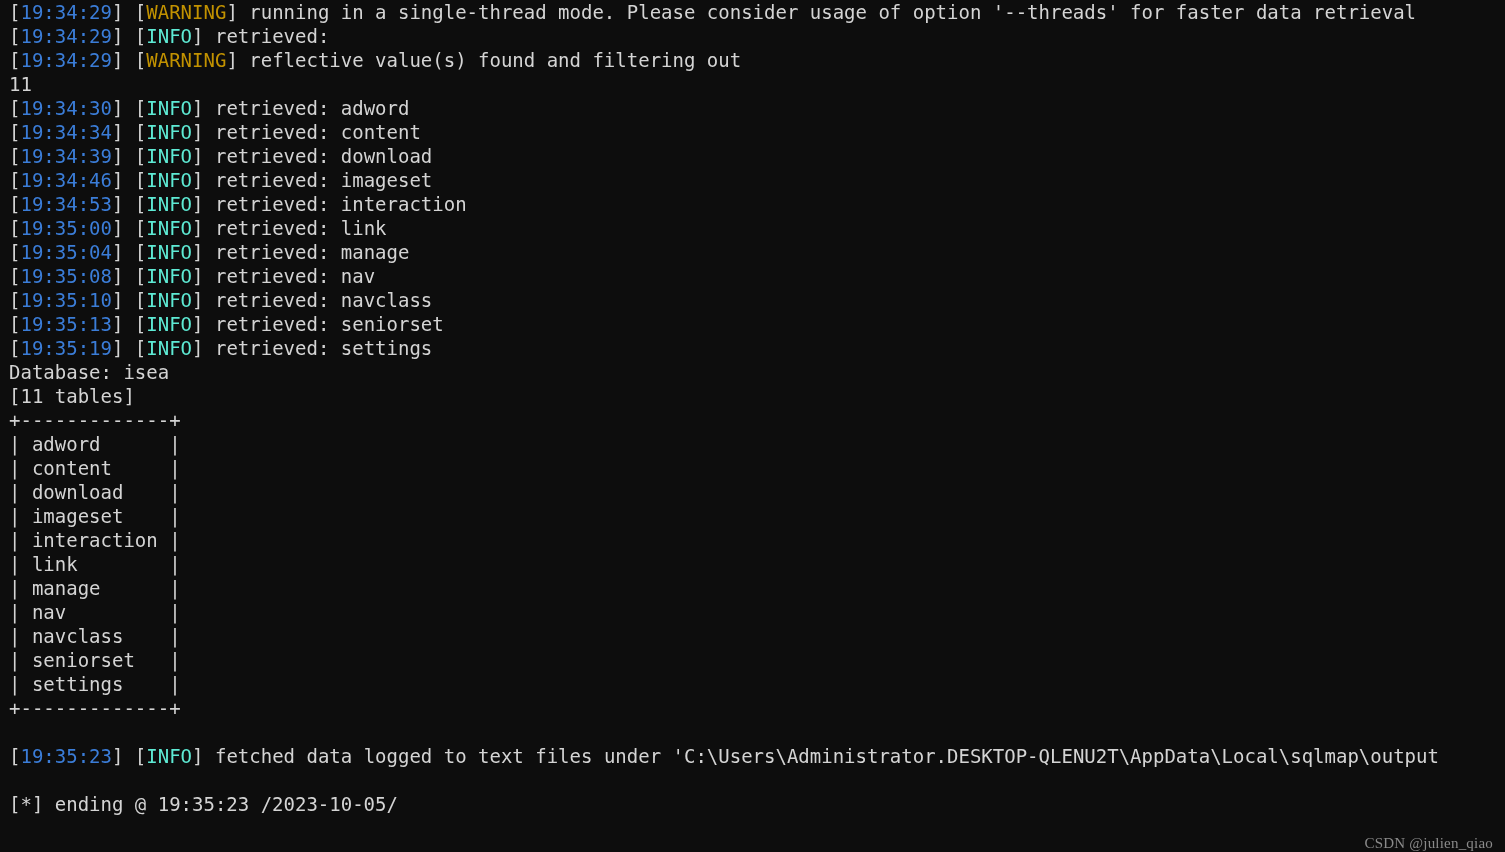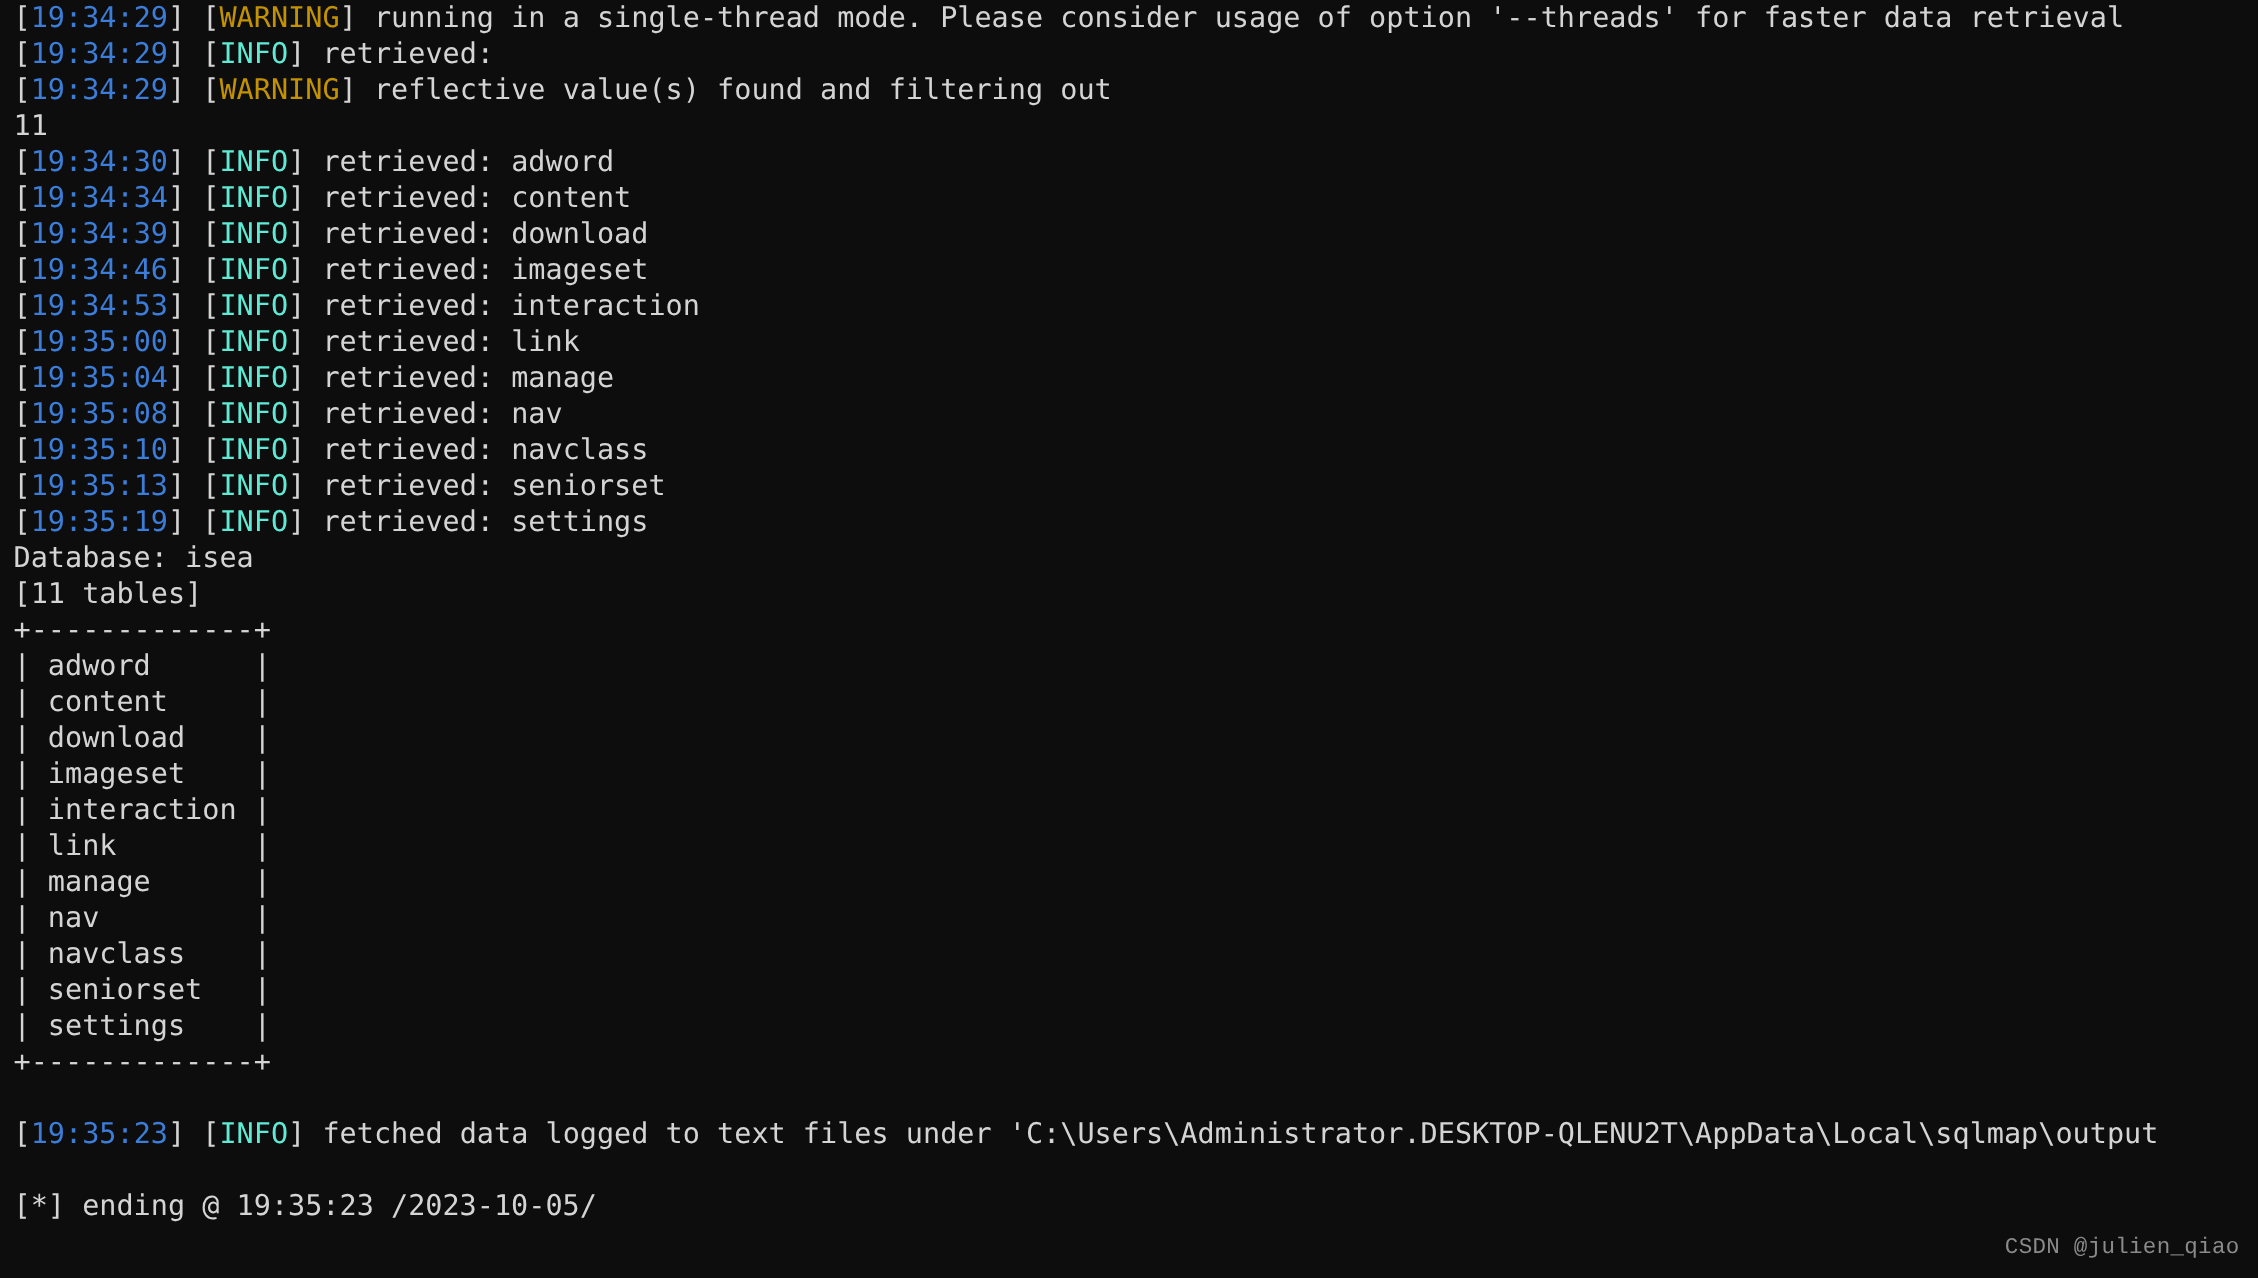--- a/index.html
+++ b/index.html
@@ -46,22 +46,22 @@
 
   .bracket { color: #d4d4d4; }
   .ts      { color: #3b7dd8; }
   .info    { color: #5eead4; }
   .warn    { color: #c29200; }
   .txt     { color: #d4d4d4; }
 
   #watermark {
     position: absolute;
     right: 12px;
-    bottom: 12px;
-    font-family: Liberation Mono, monospace;
+    bottom: 0;
+    font-family: Liberation Serif, serif;
     font-size: 15px;
     color: #8a8a8a;
     letter-spacing: 0.2px;
     white-space: pre;
   }
 </style>
 </head>
 <body>
 
 <div id="terminal"><div class="line"><span class="bracket">[</span><span class="ts">19:34:29</span><span class="bracket">] [</span><span class="warn">WARNING</span><span class="bracket">] </span><span class="txt">running in a single-thread mode. Please consider usage of option '--threads' for faster data retrieval</span></div><div class="line"><span class="bracket">[</span><span class="ts">19:34:29</span><span class="bracket">] [</span><span class="info">INFO</span><span class="bracket">] </span><span class="txt">retrieved:</span></div><div class="line"><span class="bracket">[</span><span class="ts">19:34:29</span><span class="bracket">] [</span><span class="warn">WARNING</span><span class="bracket">] </span><span class="txt">reflective value(s) found and filtering out</span></div><div class="line"><span class="txt">11</span></div><div class="line"><span class="bracket">[</span><span class="ts">19:34:30</span><span class="bracket">] [</span><span class="info">INFO</span><span class="bracket">] </span><span class="txt">retrieved: adword</span></div><div class="line"><span class="bracket">[</span><span class="ts">19:34:34</span><span class="bracket">] [</span><span class="info">INFO</span><span class="bracket">] </span><span class="txt">retrieved: content</span></div><div class="line"><span class="bracket">[</span><span class="ts">19:34:39</span><span class="bracket">] [</span><span class="info">INFO</span><span class="bracket">] </span><span class="txt">retrieved: download</span></div><div class="line"><span class="bracket">[</span><span class="ts">19:34:46</span><span class="bracket">] [</span><span class="info">INFO</span><span class="bracket">] </span><span class="txt">retrieved: imageset</span></div><div class="line"><span class="bracket">[</span><span class="ts">19:34:53</span><span class="bracket">] [</span><span class="info">INFO</span><span class="bracket">] </span><span class="txt">retrieved: interaction</span></div><div class="line"><span class="bracket">[</span><span class="ts">19:35:00</span><span class="bracket">] [</span><span class="info">INFO</span><span class="bracket">] </span><span class="txt">retrieved: link</span></div><div class="line"><span class="bracket">[</span><span class="ts">19:35:04</span><span class="bracket">] [</span><span class="info">INFO</span><span class="bracket">] </span><span class="txt">retrieved: manage</span></div><div class="line"><span class="bracket">[</span><span class="ts">19:35:08</span><span class="bracket">] [</span><span class="info">INFO</span><span class="bracket">] </span><span class="txt">retrieved: nav</span></div><div class="line"><span class="bracket">[</span><span class="ts">19:35:10</span><span class="bracket">] [</span><span class="info">INFO</span><span class="bracket">] </span><span class="txt">retrieved: navclass</span></div><div class="line"><span class="bracket">[</span><span class="ts">19:35:13</span><span class="bracket">] [</span><span class="info">INFO</span><span class="bracket">] </span><span class="txt">retrieved: seniorset</span></div><div class="line"><span class="bracket">[</span><span class="ts">19:35:19</span><span class="bracket">] [</span><span class="info">INFO</span><span class="bracket">] </span><span class="txt">retrieved: settings</span></div><div class="line"><span class="txt">Database: isea</span></div><div class="line"><span class="txt">[11 tables]</span></div><div class="line"><span class="txt">+-------------+</span></div><div class="line"><span class="txt">| adword      |</span></div><div class="line"><span class="txt">| content     |</span></div><div class="line"><span class="txt">| download    |</span></div><div class="line"><span class="txt">| imageset    |</span></div><div class="line"><span class="txt">| interaction |</span></div><div class="line"><span class="txt">| link        |</span></div><div class="line"><span class="txt">| manage      |</span></div><div class="line"><span class="txt">| nav         |</span></div><div class="line"><span class="txt">| navclass    |</span></div><div class="line"><span class="txt">| seniorset   |</span></div><div class="line"><span class="txt">| settings    |</span></div><div class="line"><span class="txt">+-------------+</span></div><div class="line blank"><span class="txt"></span></div><div class="line"><span class="bracket">[</span><span class="ts">19:35:23</span><span class="bracket">] [</span><span class="info">INFO</span><span class="bracket">] </span><span class="txt">fetched data logged to text files under 'C:\Users\Administrator.DESKTOP-QLENU2T\AppData\Local\sqlmap\output</span></div><div class="line blank"><span class="txt"></span></div><div class="line"><span class="txt">[*] ending @ 19:35:23 /2023-10-05/</span></div></div>

